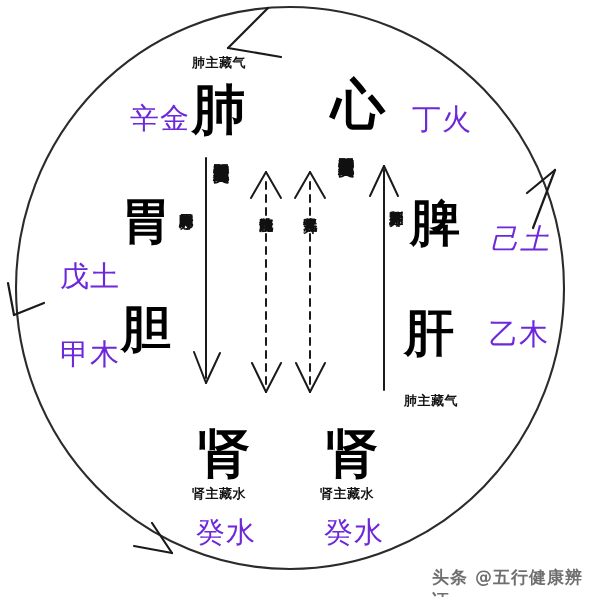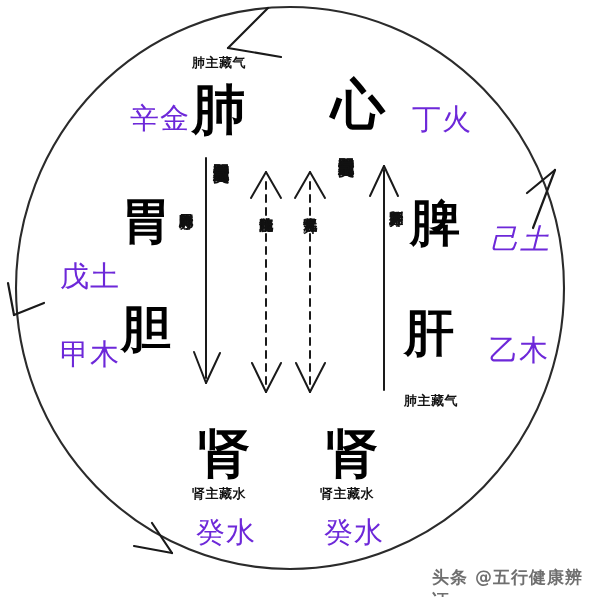--- a/index.html
+++ b/index.html
@@ -137,21 +137,21 @@
   <div class="lbl stem" style="left:60px;top:340px;">甲木</div>
 
   <div class="lbl organ organ-gall" style="left:121px;top:304px;">胆</div>
 
   <div class="lbl organ organ-spleen" style="left:410px;top:198px;">脾</div>
 
   <div class="lbl stem" style="left:490px;top:225px;font-style:italic;">己土</div>
 
   <div class="lbl organ organ-liver" style="left:404px;top:308px;">肝</div>
 
-  <div class="lbl stem" style="left:489px;top:336px;">乙木</div>
+  <div class="lbl stem" style="left:489px;top:320px;">乙木</div>
 
   <div class="lbl caption" style="left:404px;top:394px;">肺主藏气</div>
 
   <div class="lbl organ organ-kidney" style="left:198px;top:427px;">肾</div>
   <div class="lbl caption" style="left:192px;top:487px;">肾主藏水</div>
   <div class="lbl stem" style="left:196px;top:518px;">癸水</div>
 
   <div class="lbl organ organ-kidney" style="left:326px;top:427px;">肾</div>
   <div class="lbl caption" style="left:320px;top:487px;">肾主藏水</div>
   <div class="lbl stem" style="left:324px;top:518px;">癸水</div>

